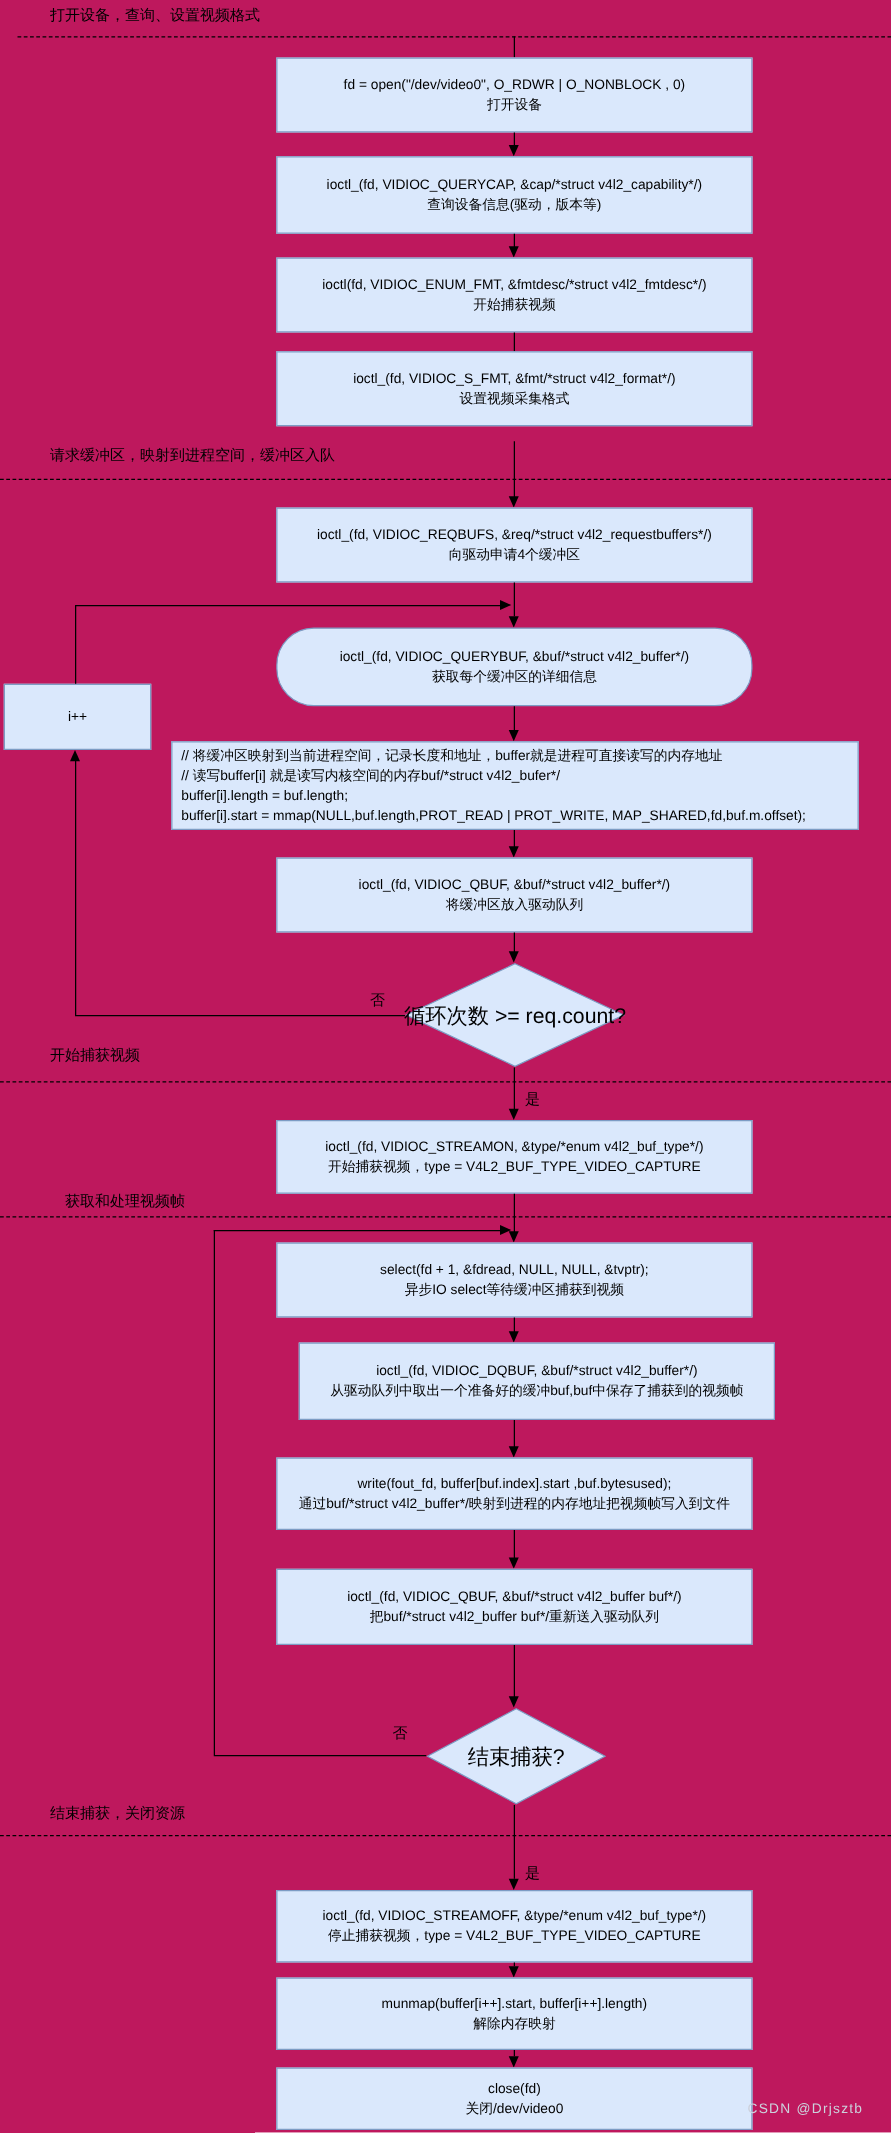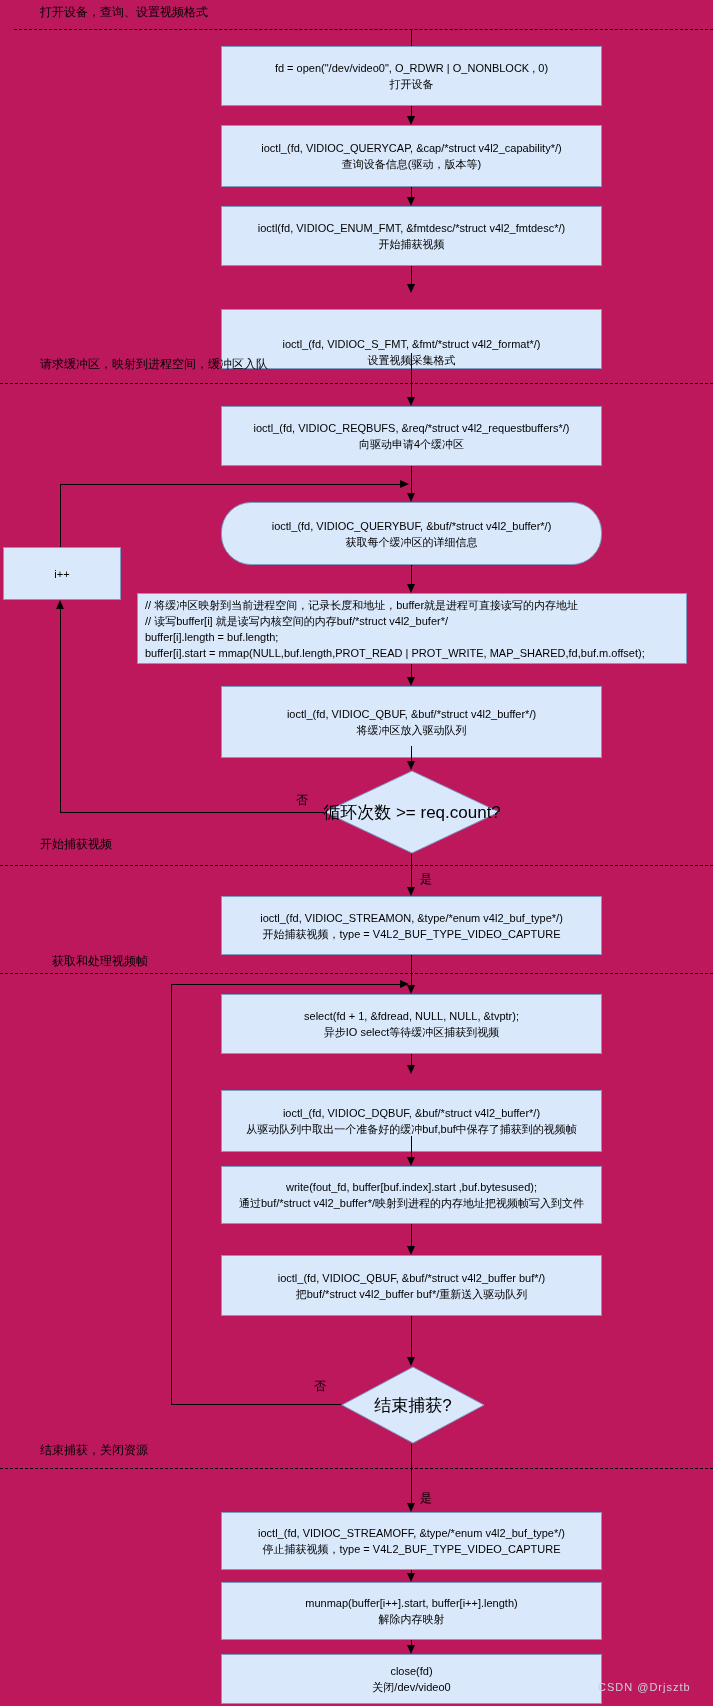--- a/index.html
+++ b/index.html
@@ -53,21 +53,21 @@
   <div class="ah-down" style="left:407px;top:197px;"></div>
 
   <div class="box" style="left:221px;top:206px;width:381px;height:60px;">
     <div>ioctl(fd, VIDIOC_ENUM_FMT, &amp;fmtdesc/*struct v4l2_fmtdesc*/)</div>
     <div>开始捕获视频</div>
   </div>
 
   <div class="vline" style="left:411px;top:266px;height:19px;"></div>
   <div class="ah-down" style="left:407px;top:284px;"></div>
 
-  <div class="box" style="left:221px;top:309px;width:381px;height:60px;justify-content:flex-end;">
+  <div class="box" style="left:221px;top:281px;width:381px;height:60px;">
     <div>ioctl_(fd, VIDIOC_S_FMT, &amp;fmt/*struct v4l2_format*/)</div>
     <div>设置视频采集格式</div>
   </div>
 
   <div class="section-label" style="left:40px;top:356px;">请求缓冲区，映射到进程空间，缓冲区入队</div>
   <div class="dashed" style="top:383px;"></div>
 
   <div class="vline" style="left:411px;top:353px;height:45px;"></div>
   <div class="ah-down" style="left:407px;top:397px;"></div>
 
@@ -100,21 +100,21 @@
   <div class="box codebox" style="left:137px;top:593px;width:550px;height:71px;">
     <div>// 将缓冲区映射到当前进程空间，记录长度和地址，buffer就是进程可直接读写的内存地址</div>
     <div>// 读写buffer[i] 就是读写内核空间的内存buf/*struct v4l2_bufer*/</div>
     <div>buffer[i].length = buf.length;</div>
     <div>buffer[i].start = mmap(NULL,buf.length,PROT_READ | PROT_WRITE, MAP_SHARED,fd,buf.m.offset);</div>
   </div>
 
   <div class="vline" style="left:411px;top:664px;height:14px;"></div>
   <div class="ah-down" style="left:407px;top:677px;"></div>
 
-  <div class="box" style="left:221px;top:686px;width:381px;height:72px;">
+  <div class="box" style="left:221px;top:686px;width:381px;height:60px;">
     <div>ioctl_(fd, VIDIOC_QBUF, &amp;buf/*struct v4l2_buffer*/)</div>
     <div>将缓冲区放入驱动队列</div>
   </div>
 
   <div class="vline" style="left:411px;top:746px;height:16px;"></div>
   <div class="ah-down" style="left:407px;top:761px;"></div>
 
   <div class="diamond" style="left:324px;top:770px;width:176px;height:84px;">
     <svg width="176" height="84">
       <polygon points="88,1 175,42 88,83 1,42" fill="#dae8fc" stroke="#7d9cc4" stroke-width="1"></polygon>
@@ -147,21 +147,21 @@
   <div class="vline" style="left:171px;top:984px;height:420px;"></div>
 
   <div class="box" style="left:221px;top:994px;width:381px;height:60px;">
     <div>select(fd + 1, &amp;fdread, NULL, NULL, &amp;tvptr);</div>
     <div>异步IO select等待缓冲区捕获到视频</div>
   </div>
 
   <div class="vline" style="left:411px;top:1054px;height:12px;"></div>
   <div class="ah-down" style="left:407px;top:1065px;"></div>
 
-  <div class="box" style="left:221px;top:1074px;width:381px;height:62px;margin-top:16px;">
+  <div class="box" style="left:239px;top:1074px;width:381px;height:62px;">
     <div>ioctl_(fd, VIDIOC_DQBUF, &amp;buf/*struct v4l2_buffer*/)</div>
     <div>从驱动队列中取出一个准备好的缓冲buf,buf中保存了捕获到的视频帧</div>
   </div>
 
   <div class="vline" style="left:411px;top:1136px;height:22px;"></div>
   <div class="ah-down" style="left:407px;top:1157px;"></div>
 
   <div class="box" style="left:221px;top:1166px;width:381px;height:58px;">
     <div>write(fout_fd, buffer[buf.index].start ,buf.bytesused);</div>
     <div>通过buf/*struct v4l2_buffer*/映射到进程的内存地址把视频帧写入到文件</div>

